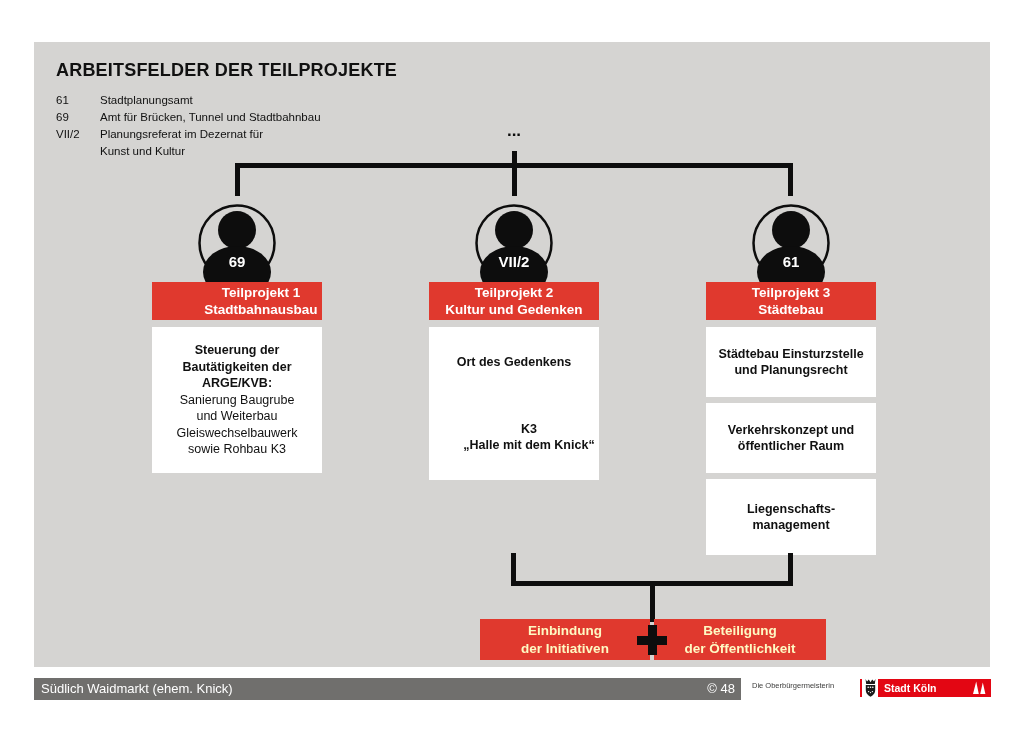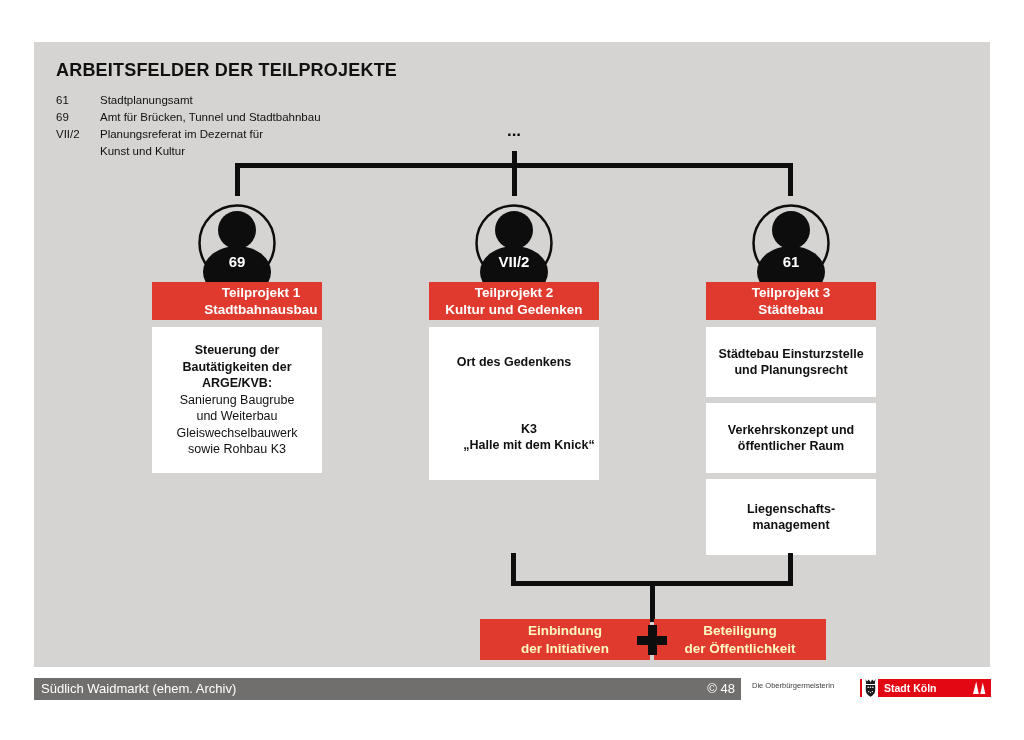--- a/index.html
+++ b/index.html
@@ -114,21 +114,21 @@
   <div class="ln" style="left:650px;top:586px;width:5px;height:36px;"></div>
 
   <div class="bbox" style="left:480px;width:170px;">Einbindung<br>der Initiativen</div>
   <div class="bbox" style="left:654px;width:172px;">Beteiligung<br>der Öffentlichkeit</div>
   <div class="plus" title="+">
     <div class="ph"></div>
     <div class="pv"></div>
   </div>
 
   <div class="footer-bar">
-    <span class="footer-title">Südlich Waidmarkt (ehem. Archiv)</span>
+    <span class="footer-title">Südlich Waidmarkt (ehem. Knick)</span>
     <span class="footer-copy">© 48</span>
   </div>
   <div class="officeholder">Die Oberbürgermeisterin</div>
 
   <div class="logo">
     <div class="bar"></div>
     <svg class="crest" viewBox="0 0 13 18">
       <path d="M1.5,0 L3,2.6 L4.8,0.6 L6.5,3.2 L8.2,0.6 L10,2.6 L11.5,0 L10.8,5 L2.2,5 Z" fill="#1a1a1a"></path>
       <path d="M1.8,6 L11.2,6 L11.2,11 C11.2,14.6 8.6,16.6 6.5,17.8 C4.4,16.6 1.8,14.6 1.8,11 Z" fill="#1a1a1a"></path>
       <circle cx="4.2" cy="8.2" r="0.8" fill="#fff"></circle>

